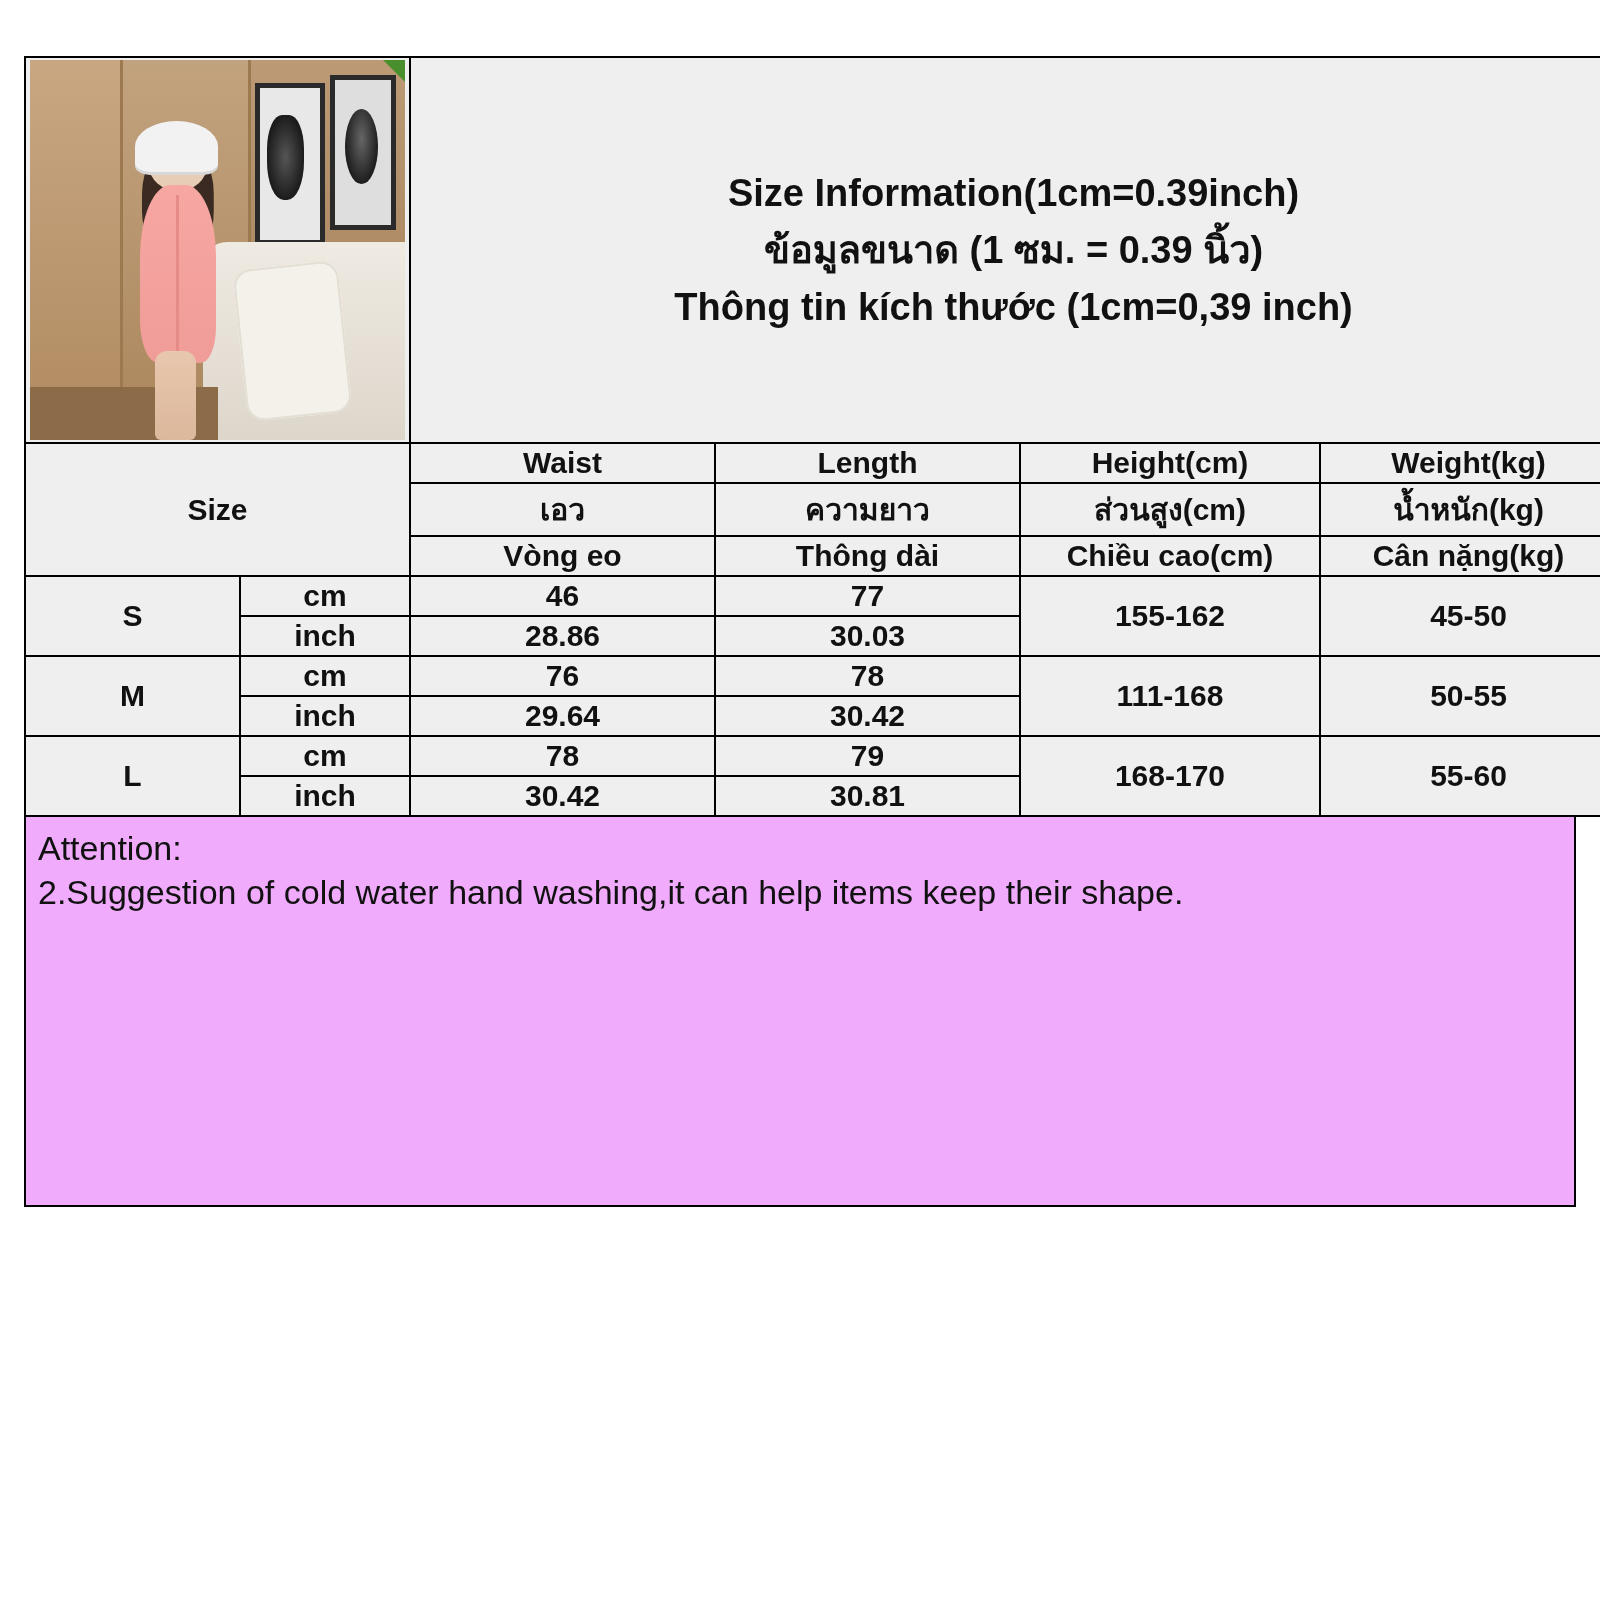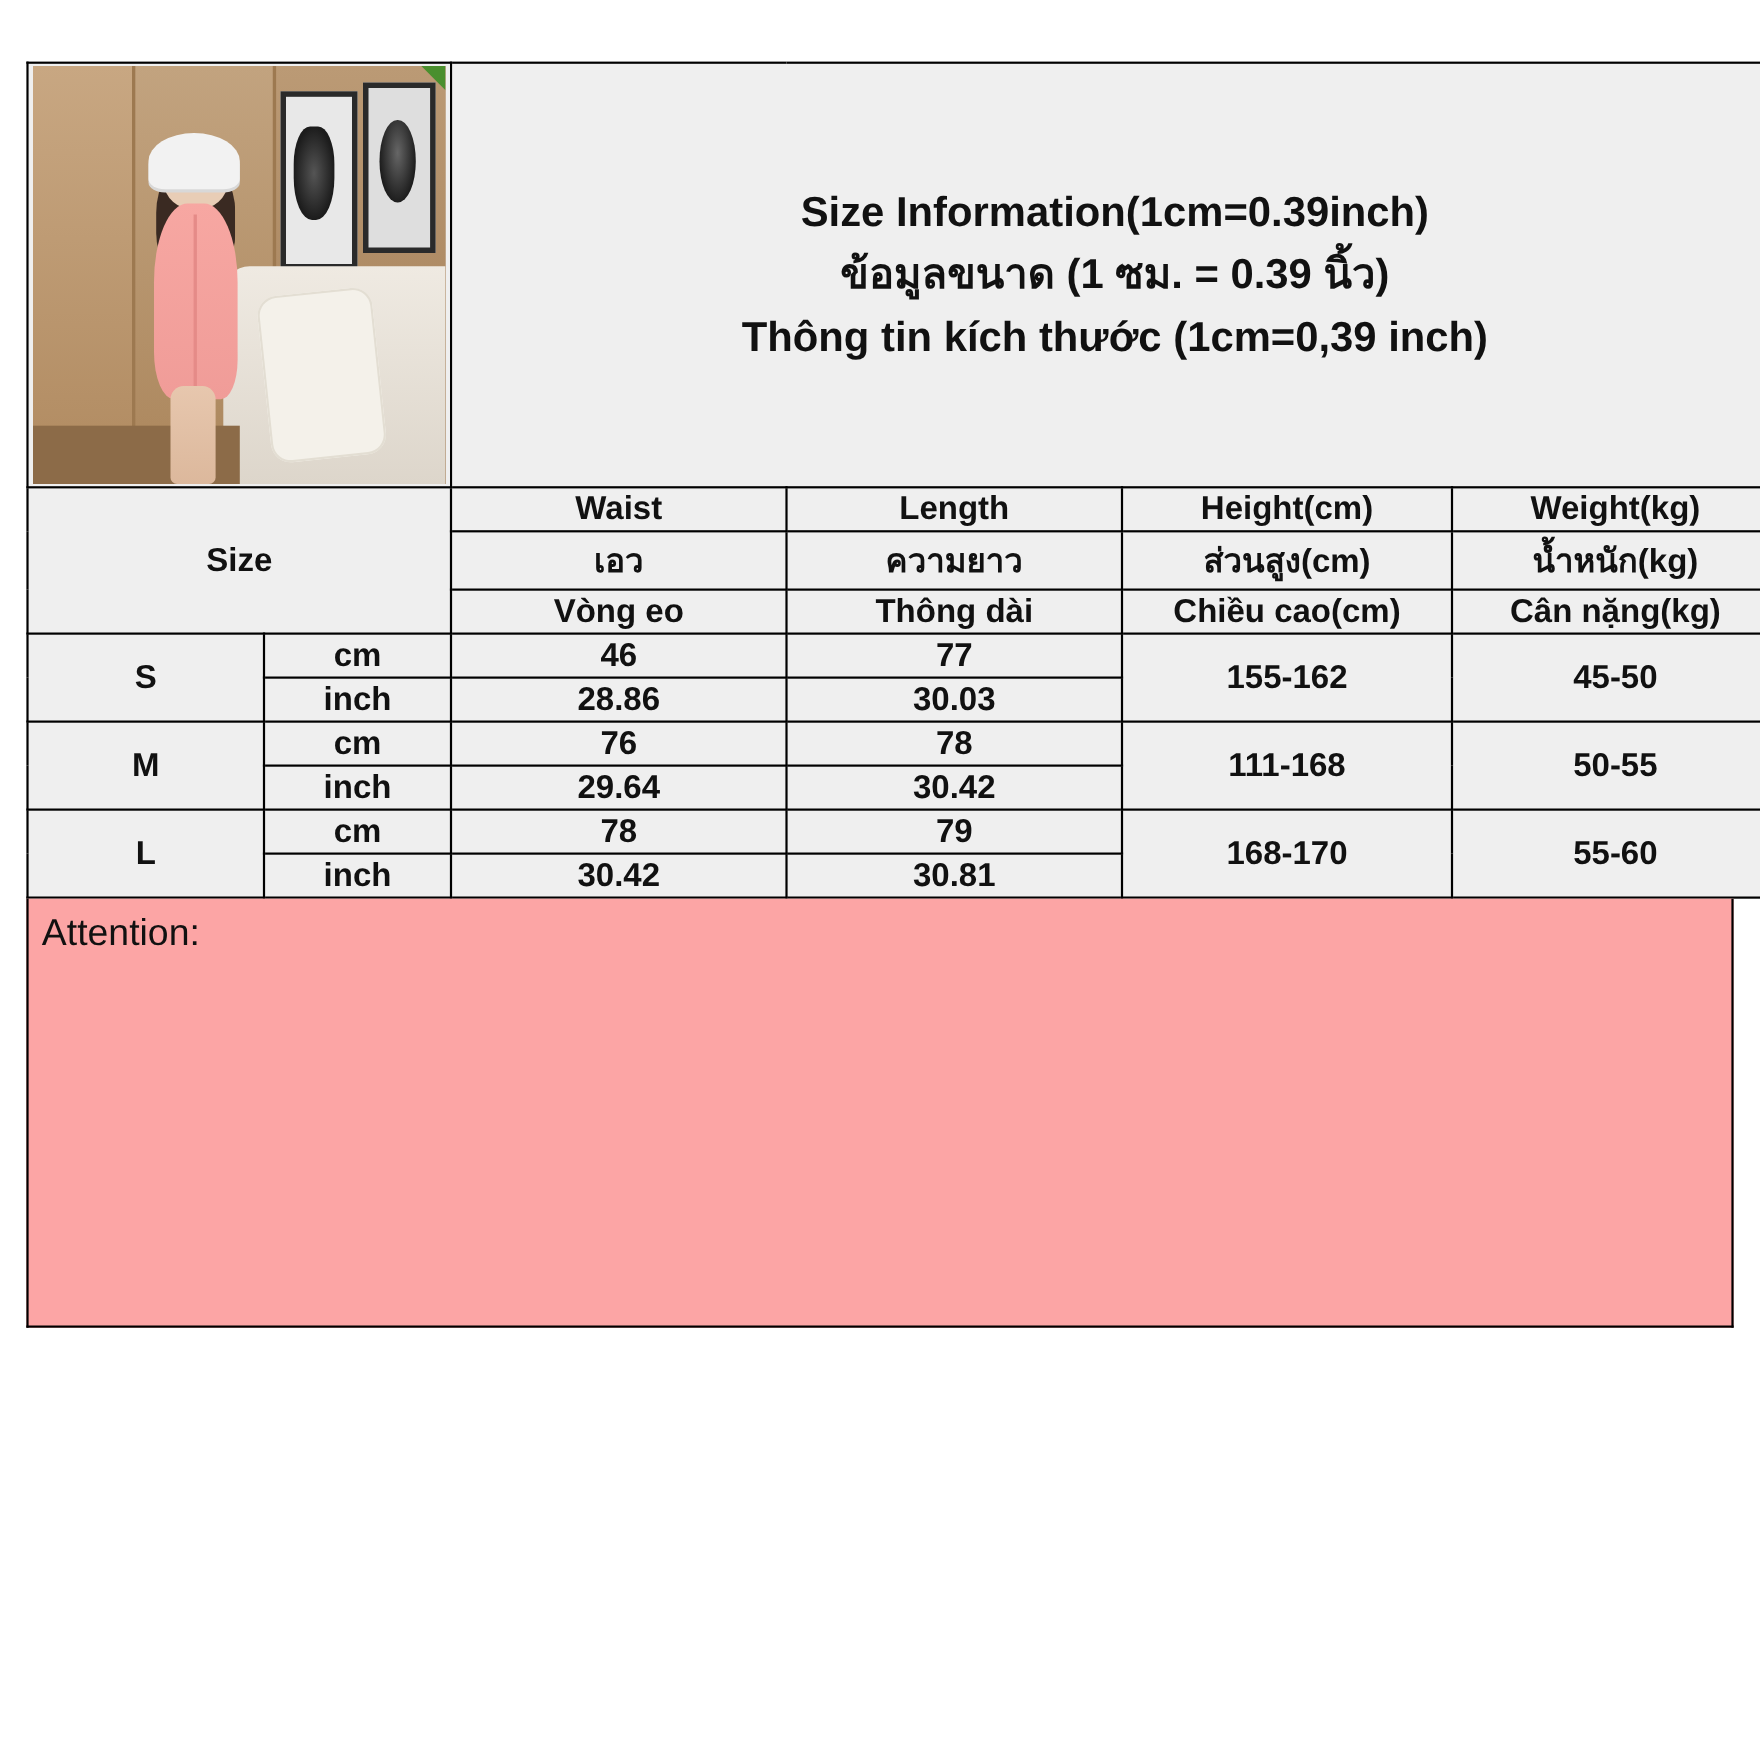--- a/index.html
+++ b/index.html
@@ -176,21 +176,21 @@
     font-weight: normal;
     font-size: 34px;
     margin-top: 40px;
   }
   .attention {
     margin: 0 24px;
     width: 1552px;
     box-sizing: border-box;
     border: 2px solid #000000;
     border-top: none;
-    background: #fca5a5;
+    background: #f0abfc;
     padding: 10px 10px 10px 12px;
     min-height: 390px;
   }
   .attention p {
     margin: 0;
     font-size: 34px;
     line-height: 1.28;
     color: #111111;
     font-family: "Liberation Sans", sans-serif;
   }
@@ -300,15 +300,16 @@
       <tr>
         <td class="unit-cell">inch</td>
         <td class="val">30.42</td>
         <td class="val">30.81</td>
       </tr>
     </tbody>
   </table>
 
   <div class="attention">
     <p>Attention:</p>
+    <p>2.Suggestion of cold water hand washing,it can help items keep their shape.</p>
   </div>
 
 </div>
 
 </body></html>

